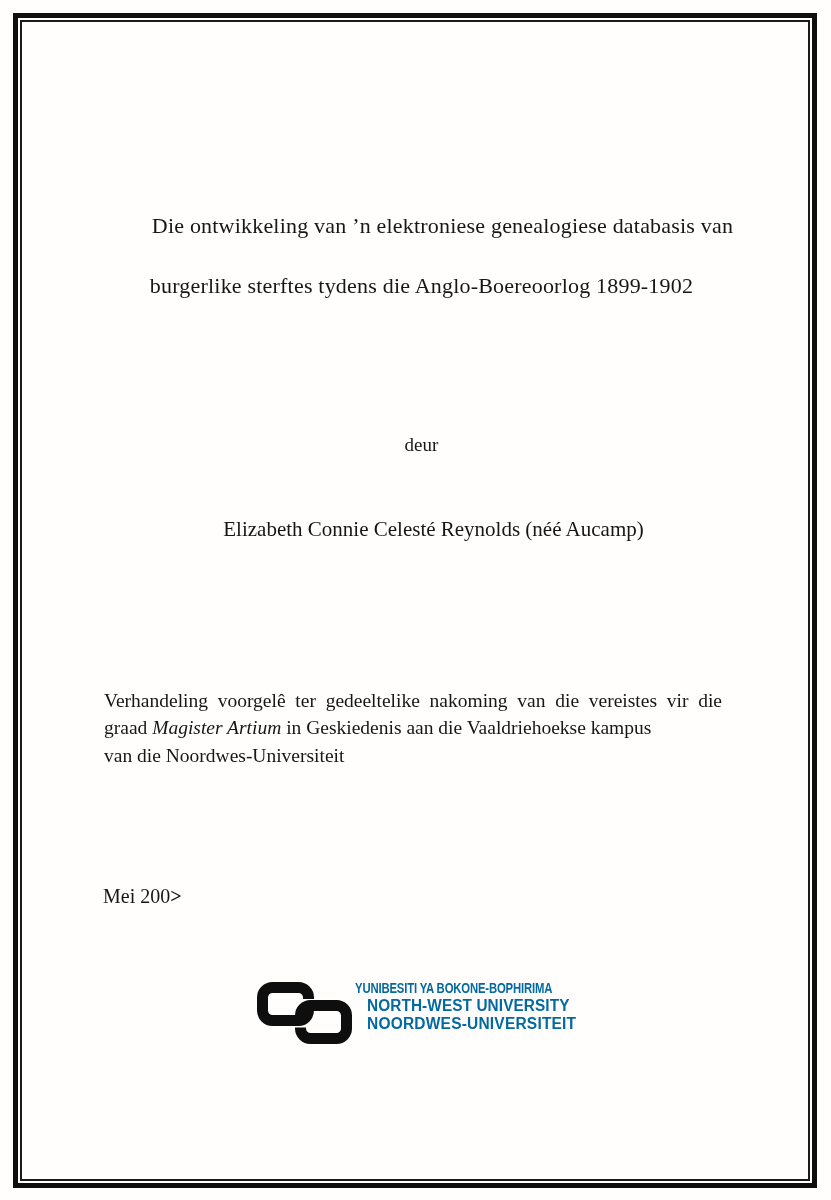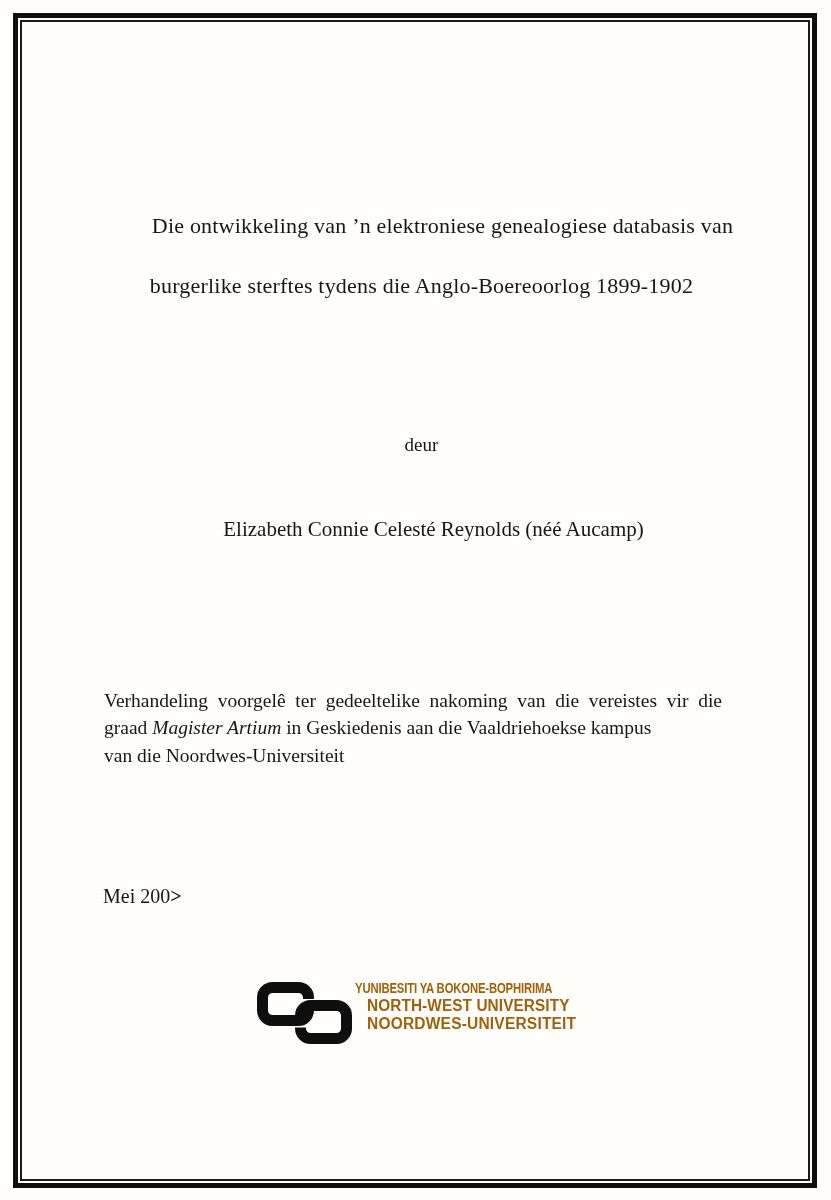--- a/index.html
+++ b/index.html
@@ -30,21 +30,21 @@
   .statement .just{text-align:justify;text-align-last:justify;}
   .supervisor-block{
     position:absolute;left:103px;top:885px;
     font-size:20px;line-height:23.5px;
   }
   .date-glyph{font-weight:bold;letter-spacing:-1px;}
   .logo{position:absolute;left:257px;top:979px;width:330px;height:70px;}
   .logo svg{position:absolute;left:0;top:1px;}
   .logo-text{
     position:absolute;left:0;top:0;width:330px;height:70px;
-    font-family:"Liberation Sans", sans-serif;font-weight:700;color:#a16207;
+    font-family:"Liberation Sans", sans-serif;font-weight:700;color:#0369a1;
   }
   .logo-text div{position:absolute;white-space:nowrap;}
   .lt1{left:98px;top:1px;font-size:14.5px;letter-spacing:-0.2px;
        transform:scaleX(0.78);transform-origin:0 0;}
   .lt2{left:110px;top:18px;font-size:16px;letter-spacing:0.1px;
        transform:scaleX(0.96);transform-origin:0 0;}
   .lt3{left:110px;top:36px;font-size:16px;letter-spacing:0.2px;
        transform:scaleX(0.97);transform-origin:0 0;}
   em{font-style:italic;}
 </style>

